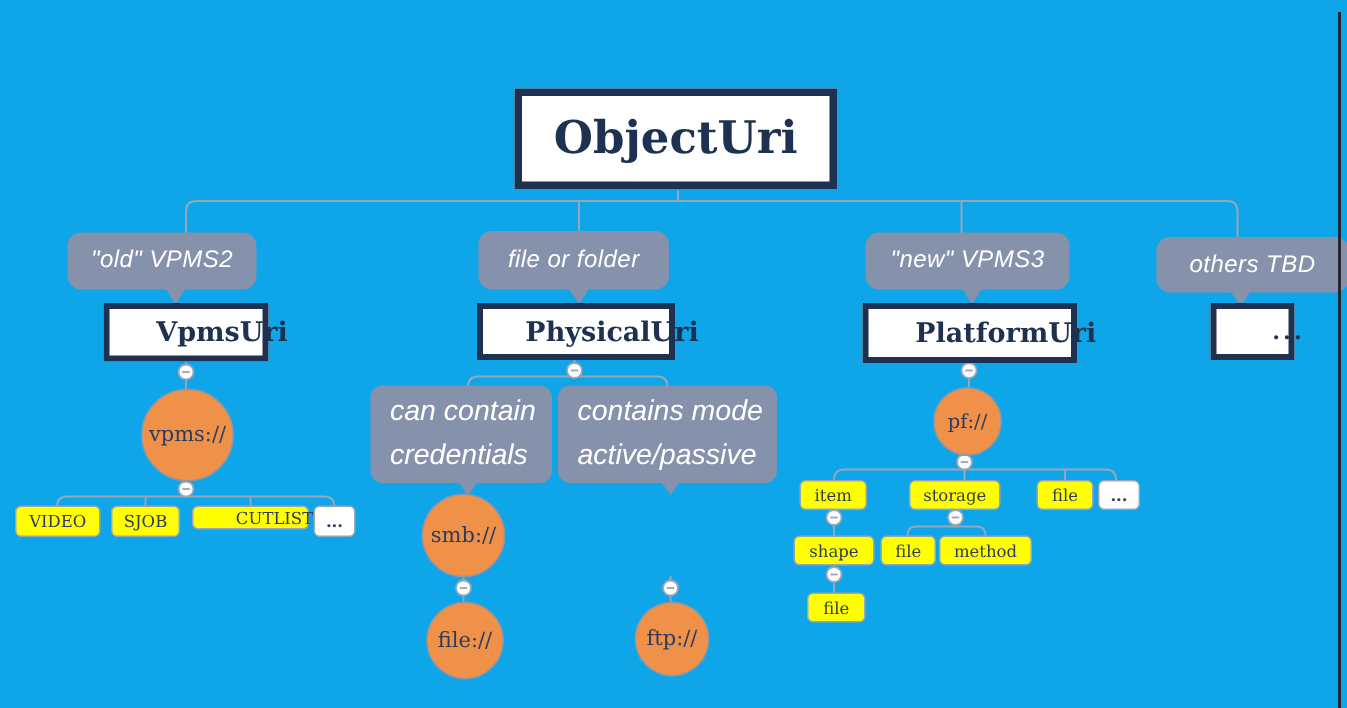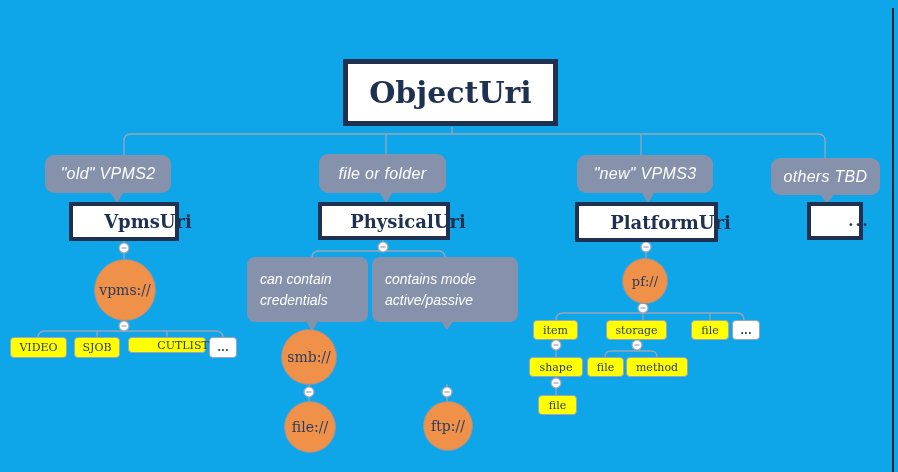--- a/index.html
+++ b/index.html
@@ -21,21 +21,21 @@
   .classbox{
     background:#ffffff;border:4px solid #1e3151;color:#1e3151;
     font-family:"DejaVu Serif","Liberation Serif",serif;font-weight:bold;font-size:18px;padding-left:48px;
   }
   .classbox.dots{font-size:15px;letter-spacing:2px;}
   .scheme-circle{
     background:#f0914a;border:1.6px solid #8c96a8;border-radius:50%;
     color:#2b3c5e;font-family:"DejaVu Serif","Liberation Serif",serif;font-size:14px;
   }
   .note{
-    background:#8692ac;color:#ffffff;font-style:italic;font-size:14px;line-height:1.5;
+    background:#8692ac;color:#ffffff;font-style:italic;font-size:19px;line-height:1.5;
     border-radius:8px;justify-content:flex-start;padding-left:13px;white-space:pre-line;
   }
   .leaf{
     background:#ffff00;border:1.4px solid #9aa5b8;border-radius:4px;
     color:#2b3c5e;font-family:"DejaVu Serif","Liberation Serif",serif;font-size:11px;
   }
   .leaf.white{background:#ffffff;color:#2b3c5e;font-weight:bold;}
   .window-edge{position:absolute;background:#26282e;z-index:3;}
 </style>
 </head>
@@ -147,17 +147,17 @@
   <div class="node scheme-circle" style="left:622px;top:258px;width:46px;height:46px;font-size:13px;">pf://</div>
   <div class="node leaf" style="left:533px;top:320px;width:45px;height:20px;">item</div>
   <div class="node leaf" style="left:606px;top:320px;width:61px;height:20px;">storage</div>
   <div class="node leaf" style="left:691px;top:320px;width:38px;height:20px;">file</div>
   <div class="node leaf white" style="left:732px;top:320px;width:28px;height:20px;">...</div>
   <div class="node leaf" style="left:529px;top:357px;width:54px;height:20px;">shape</div>
   <div class="node leaf" style="left:587px;top:357px;width:37px;height:20px;">file</div>
   <div class="node leaf" style="left:626px;top:357px;width:62px;height:20px;">method</div>
   <div class="node leaf" style="left:538px;top:395px;width:39px;height:20px;">file</div>
 
-  <div class="node callout" style="left:771px;top:158px;width:109px;height:37px;">others TBD</div>
+  <div class="node callout" style="left:771px;top:158px;width:128px;height:37px;">others TBD</div>
   <div class="node classbox dots" style="left:807px;top:202px;width:45px;height:38px;">...</div>
 
   <div class="window-edge" style="left:892px;top:8px;width:2px;height:464px;"></div>
 </div>
 
 </body></html>

